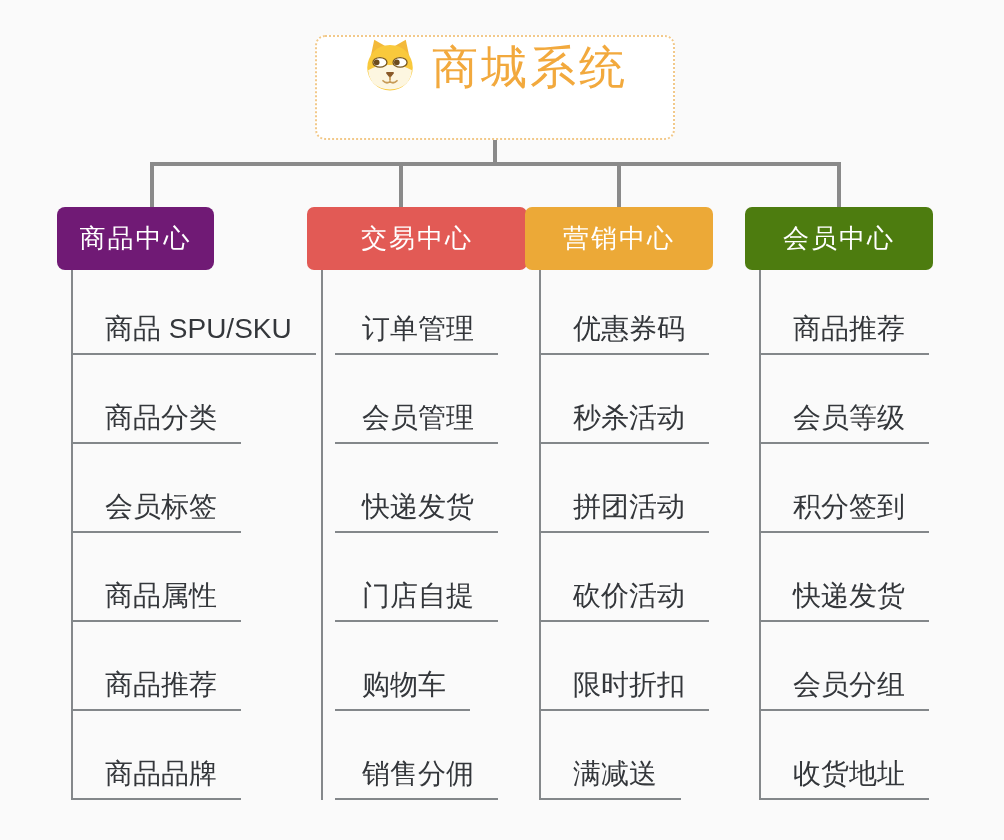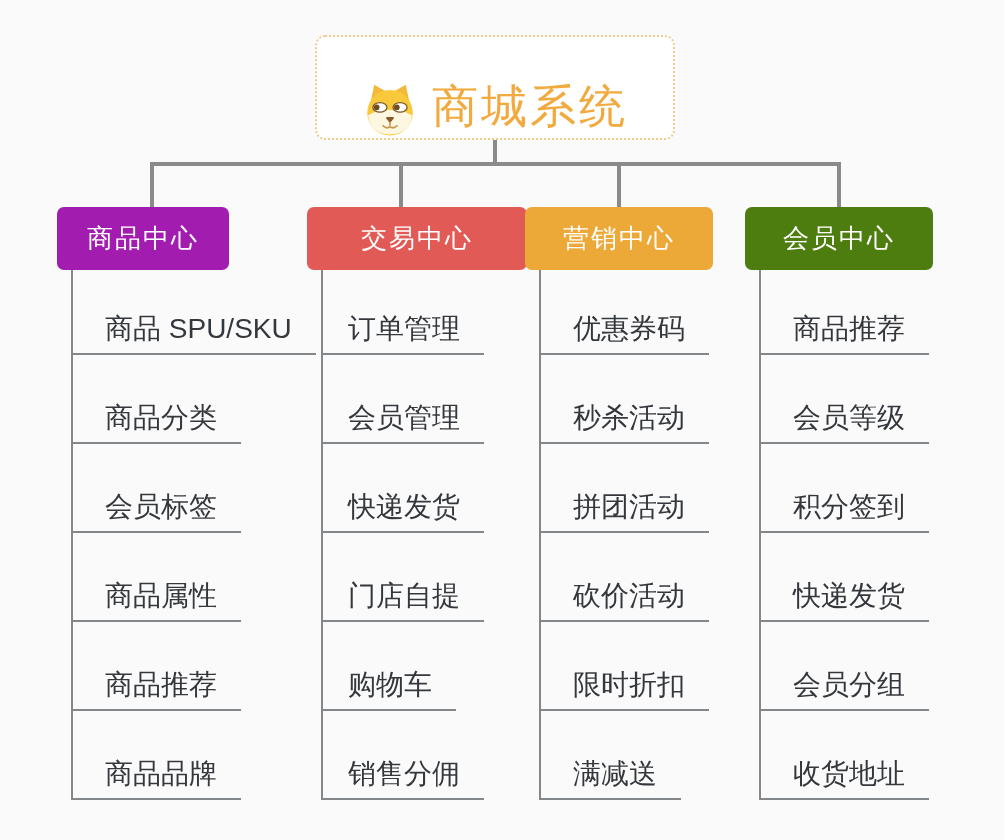--- a/index.html
+++ b/index.html
@@ -20,47 +20,47 @@
   .hline{left:150px;top:162px;width:690px;height:4px;}
   .drop{top:162px;width:4px;height:45px;}
   .drop1{left:150px;} .drop2{left:399px;} .drop3{left:617px;} .drop4{left:837px;}
   .trunk{position:absolute;top:270px;width:2px;height:530px;background:#85888b;}
   .t1{left:71px;} .t2{left:321px;} .t3{left:539px;} .t4{left:759px;}
   
   .root{
     position:absolute;left:315px;top:35px;width:360px;height:105px;
     background:#ffffff;border:2px dotted #f2c98a;border-radius:10px;
     box-sizing:border-box;
-    display:flex;align-items:flex-end;justify-content:center;gap:14px;
+    display:flex;align-items:flex-start;justify-content:center;gap:14px;
   }
   .root .title{
     color:#f2a93d;font-size:46px;letter-spacing:3px;white-space:nowrap;
   }
   .root .dog{display:block;}
   
   .header{
     position:absolute;top:207px;height:63px;border-radius:7px;
     display:flex;align-items:center;justify-content:center;
     color:#ffffff;font-size:26px;letter-spacing:2px;white-space:nowrap;
     box-sizing:border-box;
   }
-  .h1{left:57px;width:172px;background:#a21caf;}
+  .h1{left:57px;width:157px;background:#701a75;border-radius:8px;}
   .h2{left:307px;width:220px;background:#e25a55;}
   .h3{left:525px;width:188px;background:#eca937;text-align:center;}
   .h4{left:745px;width:188px;background:#4d7c0f;}
   
   .item{
     position:absolute;height:48px;box-sizing:border-box;
     display:flex;align-items:flex-end;
     padding:0 24px 5px 34px;
     border-bottom:2px solid #83878a;
     font-size:28px;color:#34373b;white-space:nowrap;
     text-shadow:0 0 2px #ffffff;
   }
-  .c1{left:71px;} .c2{left:321px;padding-left:27px;} .c3{left:539px;} .c4{left:759px;}
+  .c1{left:71px;} .c2{left:335px;padding-left:27px;} .c3{left:539px;} .c4{left:759px;}
   .r1{top:307px;} .r2{top:396px;} .r3{top:485px;}
   .r4{top:574px;} .r5{top:663px;} .r6{top:752px;}
 </style>
 </head>
 <body>
 
 <div class="canvas">
 
   <div class="line root-drop"></div>
   <div class="line hline"></div>

